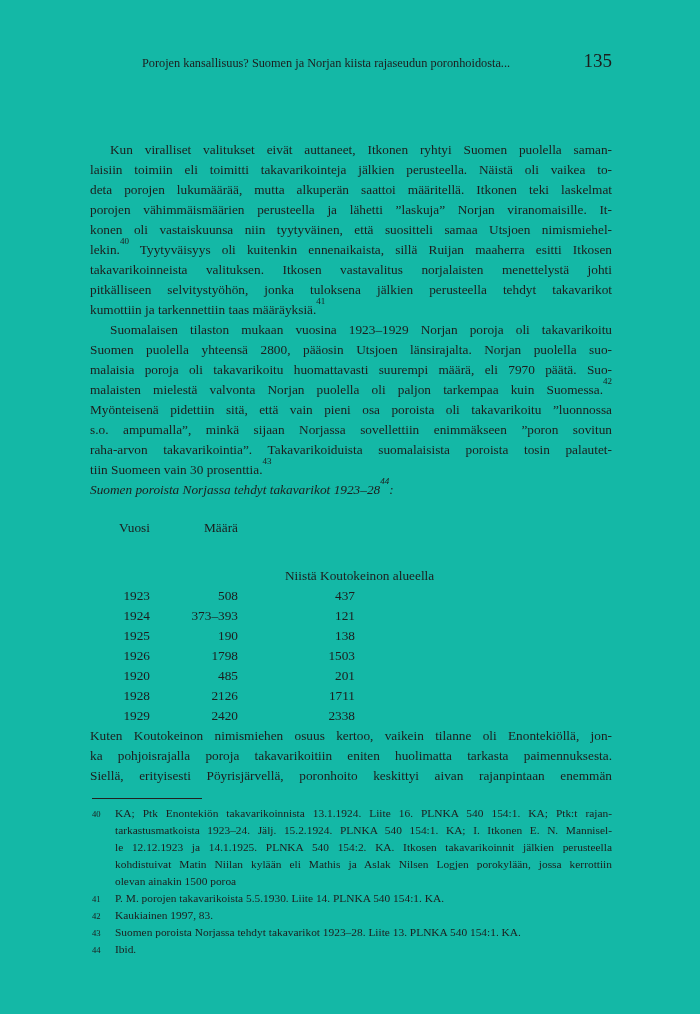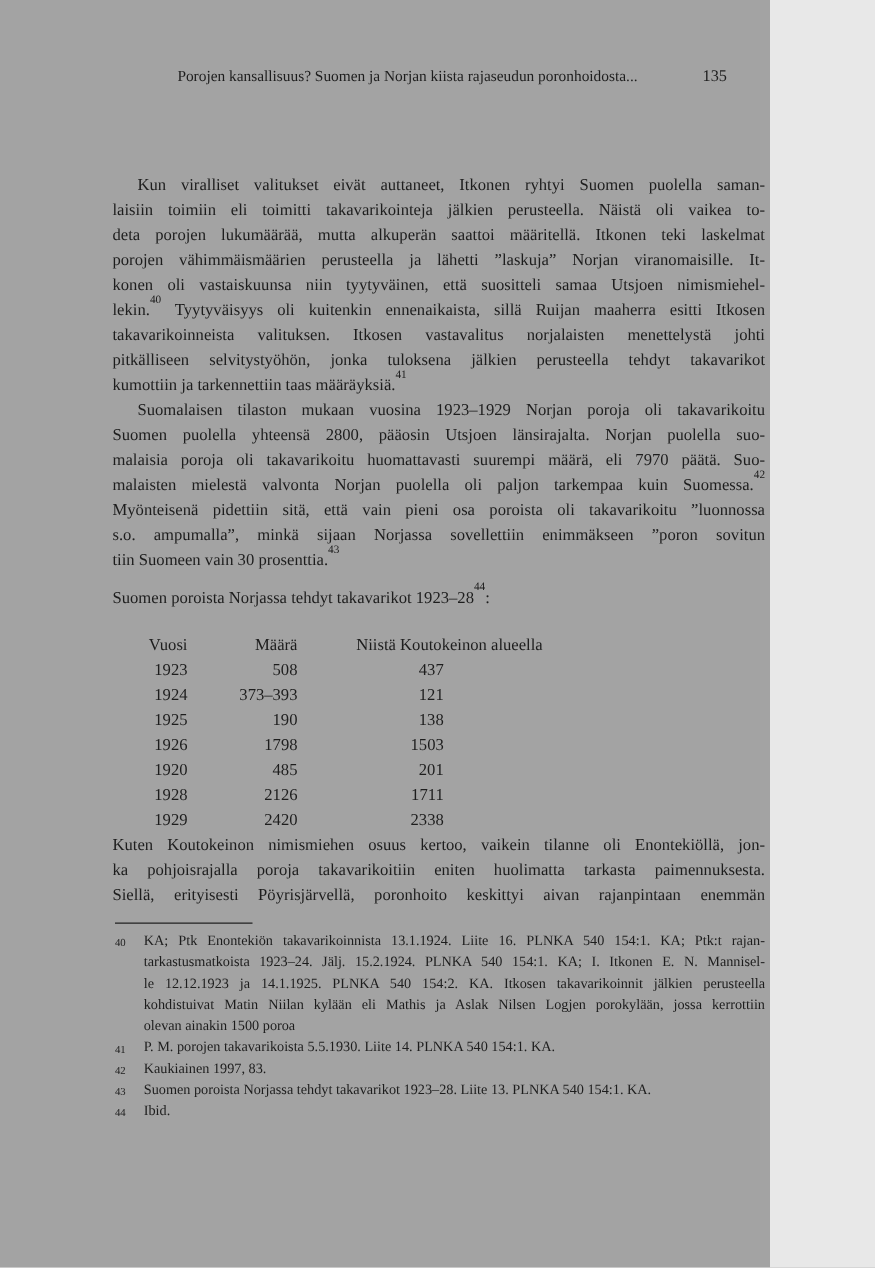--- a/index.html
+++ b/index.html
@@ -1,52 +1,52 @@
 <!DOCTYPE html>
 <html><head>
 <meta charset="utf-8">
 <style>
   html,body{margin:0;padding:0;background:#e8e8e8;}
   .page{
     position:relative;
-    width:616px;height:1014px;
-    background:#a3a3a3;
+    width:700px;height:1014px;
+    background:#14b8a6;
     color:#1d1d1d;
     font-family:"Liberation Serif","DejaVu Serif",serif;
     overflow:hidden;
   }
   .content{
     position:absolute;left:90px;top:53px;width:522px;
   }
   .page-header{
     display:flex;align-items:baseline;
     font-size:12.3px;line-height:16px;
   }
   .running-title{flex:1;text-align:center;}
-  .page-number{width:50px;text-align:left;font-size:13px;}
+  .page-number{width:50px;text-align:right;font-size:19px;}
   .body-text{margin-top:69px;}
   .para{font-size:13.3px;line-height:20px;}
   .para .line{text-align:justify;}
   .para .line.jl{text-align-last:justify;}
   .para.indent .line:first-child{text-indent:20px;}
   sup.fnref{
     font-size:9px;line-height:0;
     position:relative;top:-4.5px;
     letter-spacing:0;
   }
   .caption{
-    margin-top:10px;
     font-size:13.3px;line-height:20px;
+    font-style:italic;
   }
   .datatable{margin-top:18px;font-size:13.3px;line-height:20px;}
   .trow{display:grid;grid-template-columns:60px 88px 117px 1fr;}
   .trow .c1{text-align:right;}
   .trow .c2{text-align:right;}
   .trow .c3{text-align:right;margin-left:44px;}
-  .trow .h3{grid-column:3/5;text-align:left;padding-left:47px;}
+  .trow .h3{grid-column:3/5;text-align:left;padding-left:47px;margin-top:48px;}
   .footnote-area{margin-top:12px;}
   .fn-rule{
     width:110px;height:1px;background:#222;
     margin:0 0 6px 2px;border:none;
   }
   .footnotes{font-size:11.4px;line-height:17px;}
   .fn{position:relative;padding-left:25px;}
   .fn-num{
     position:absolute;left:2px;top:1px;
     font-size:8.6px;
@@ -79,20 +79,21 @@
           <div class="line">kumottiin ja tarkennettiin taas määräyksiä.<sup class="fnref">41</sup></div>
         </div>
 
       <div class="para indent">
           <div class="line jl">Suomalaisen tilaston mukaan vuosina 1923–1929 Norjan poroja oli takavarikoitu</div>
           <div class="line jl">Suomen puolella yhteensä 2800, pääosin Utsjoen länsirajalta. Norjan puolella suo-</div>
           <div class="line jl">malaisia poroja oli takavarikoitu huomattavasti suurempi määrä, eli 7970 päätä. Suo-</div>
           <div class="line jl">malaisten mielestä valvonta Norjan puolella oli paljon tarkempaa kuin Suomessa.<sup class="fnref">42</sup></div>
           <div class="line jl">Myönteisenä pidettiin sitä, että vain pieni osa poroista oli takavarikoitu ”luonnossa</div>
           <div class="line jl">s.o. ampumalla”, minkä sijaan Norjassa sovellettiin enimmäkseen ”poron sovitun</div>
+          <div class="line jl">raha-arvon takavarikointia”. Takavarikoiduista suomalaisista poroista tosin palautet-</div>
           <div class="line">tiin Suomeen vain 30 prosenttia.<sup class="fnref">43</sup></div>
         </div>
 
       <div class="caption para">
           <div class="line">Suomen poroista Norjassa tehdyt takavarikot 1923–28<sup class="fnref">44</sup>:</div>
         </div>
 
       <div class="datatable">
         <div class="trow">
           <span class="c1">Vuosi</span>

